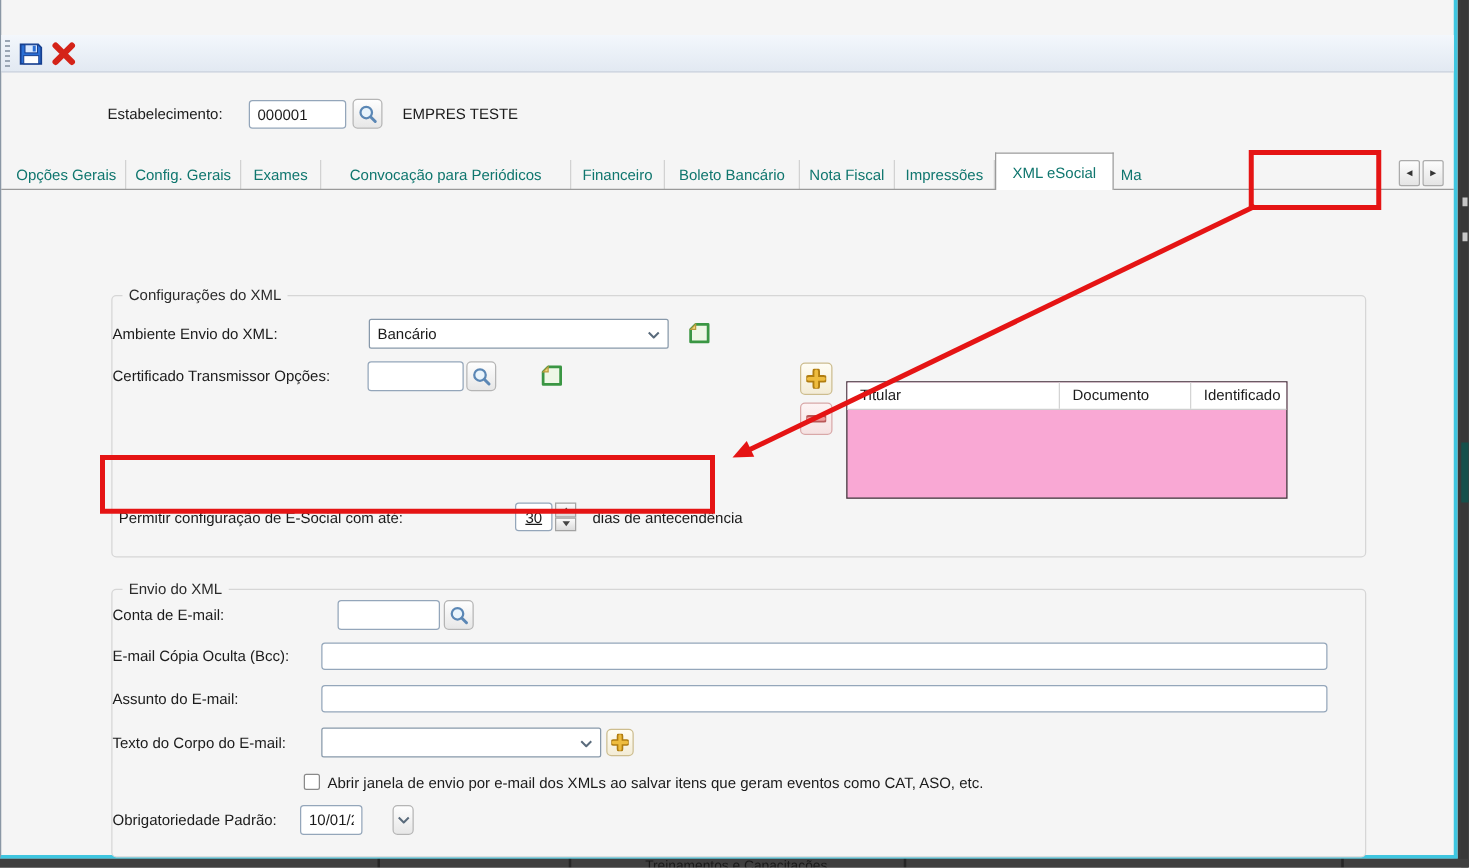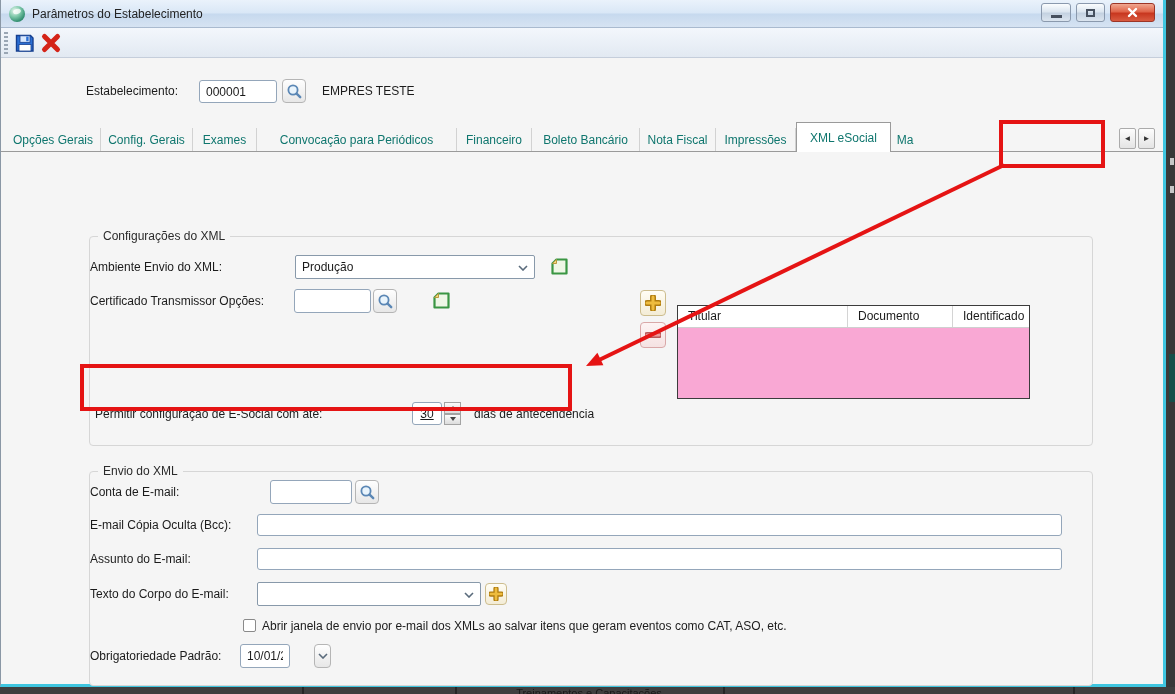--- a/index.html
+++ b/index.html
@@ -98,37 +98,20 @@
   .strip-bottom .vline { position:absolute; top:0; width:2px; height:7px; background:#262626; }
   .strip-bottom .btext { position:absolute; left:455px; width:268px; top:0; text-align:center; color:#191919; font-size:11px; }
 </style>
 </head>
 <body>
 
 <div id="stage">
 
   <div class="window">
 
-    <div class="titlebar">
-      <div class="app-icon"></div>
-      <div class="title-text">Parâmetros do Estabelecimento</div>
-      <div class="win-btns">
-        <div class="win-btn" style="width:30px">
-          <div class="glyph-min"></div>
-        </div>
-        <div class="win-btn" style="width:29px">
-          <div class="glyph-max"></div>
-        </div>
-        <div class="win-btn close">
-          <svg width="11" height="11" viewBox="0 0 11 11">
-            <path d="M2 2 L9 9 M9 2 L2 9" stroke="#ffffff" stroke-width="2.4" stroke-linecap="round"></path>
-          </svg>
-        </div>
-      </div>
-    </div>
 
     <div class="toolbar">
       <div class="gripper"></div>
       <button class="tb-btn">
         <svg width="24" height="24" viewBox="0 0 24 24">
           <path d="M3.5 4.5 h14 l2.5 2.5 v13 h-16.5 z" fill="#2b6fd4" stroke="#163f8f" stroke-width="1.4"></path>
           <rect x="7" y="4.8" width="10" height="6.5" fill="#d8e8ff" stroke="#163f8f" stroke-width="0.8"></rect>
           <rect x="13.2" y="5.6" width="2.4" height="4.6" fill="#2b6fd4"></rect>
           <rect x="6" y="13.5" width="12" height="6.5" fill="#ffffff" stroke="#163f8f" stroke-width="0.8"></rect>
         </svg>
@@ -171,21 +154,21 @@
             <span>►</span>
           </div>
       </div>
     </div>
 
     <div class="groupbox gb1">
       <div class="legend">Configurações do XML</div>
 
       <div class="rlabel" style="left:0; top:23px; width:199px;">Ambiente Envio do XML:</div>
       <div class="combo" style="left:205px; top:18px; width:240px;">
-        <span>Produção</span>
+        <span>Bancário</span>
         <svg width="10" height="6" viewBox="0 0 10 6">
           <polyline points="1,1 5,5 9,1" fill="none" stroke="#5a6b7c" stroke-width="1.6"></polyline>
         </svg>
       </div>
       <div style="position:absolute; left:460px; top:20px;">
         <svg width="19" height="19" viewBox="0 0 19 19">
           <path d="M6.5 2.5 H16.5 V16.5 H2.5 V6.5 Z" fill="#eef7e6" stroke="#3A9643" stroke-width="2.2" stroke-linejoin="round"></path>
           <path d="M6.5 2.5 L6.5 6.5 L2.5 6.5 Z" fill="#f3d87c" stroke="#b89b3e" stroke-width="1"></path>
         </svg>
       </div>

